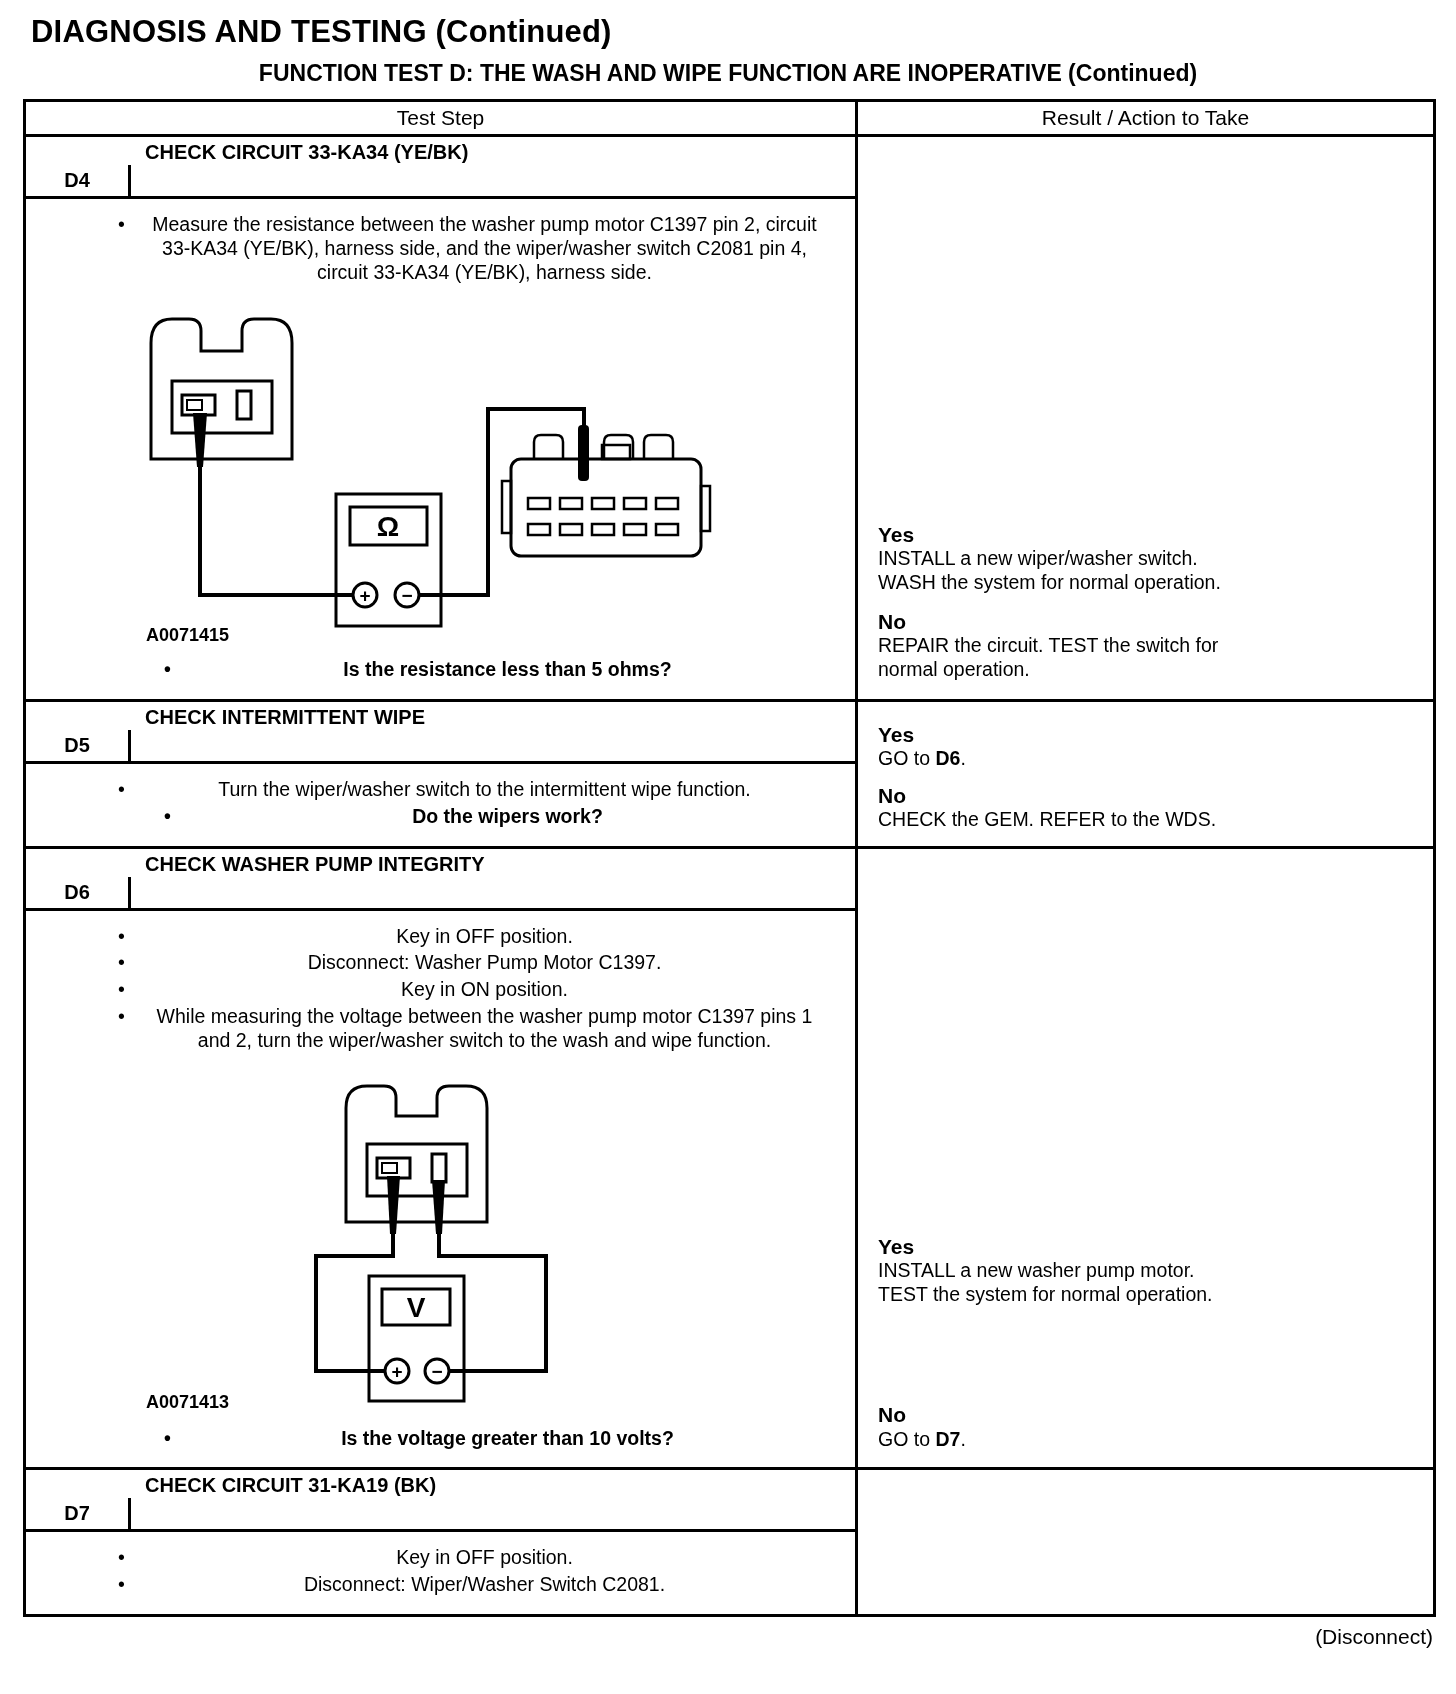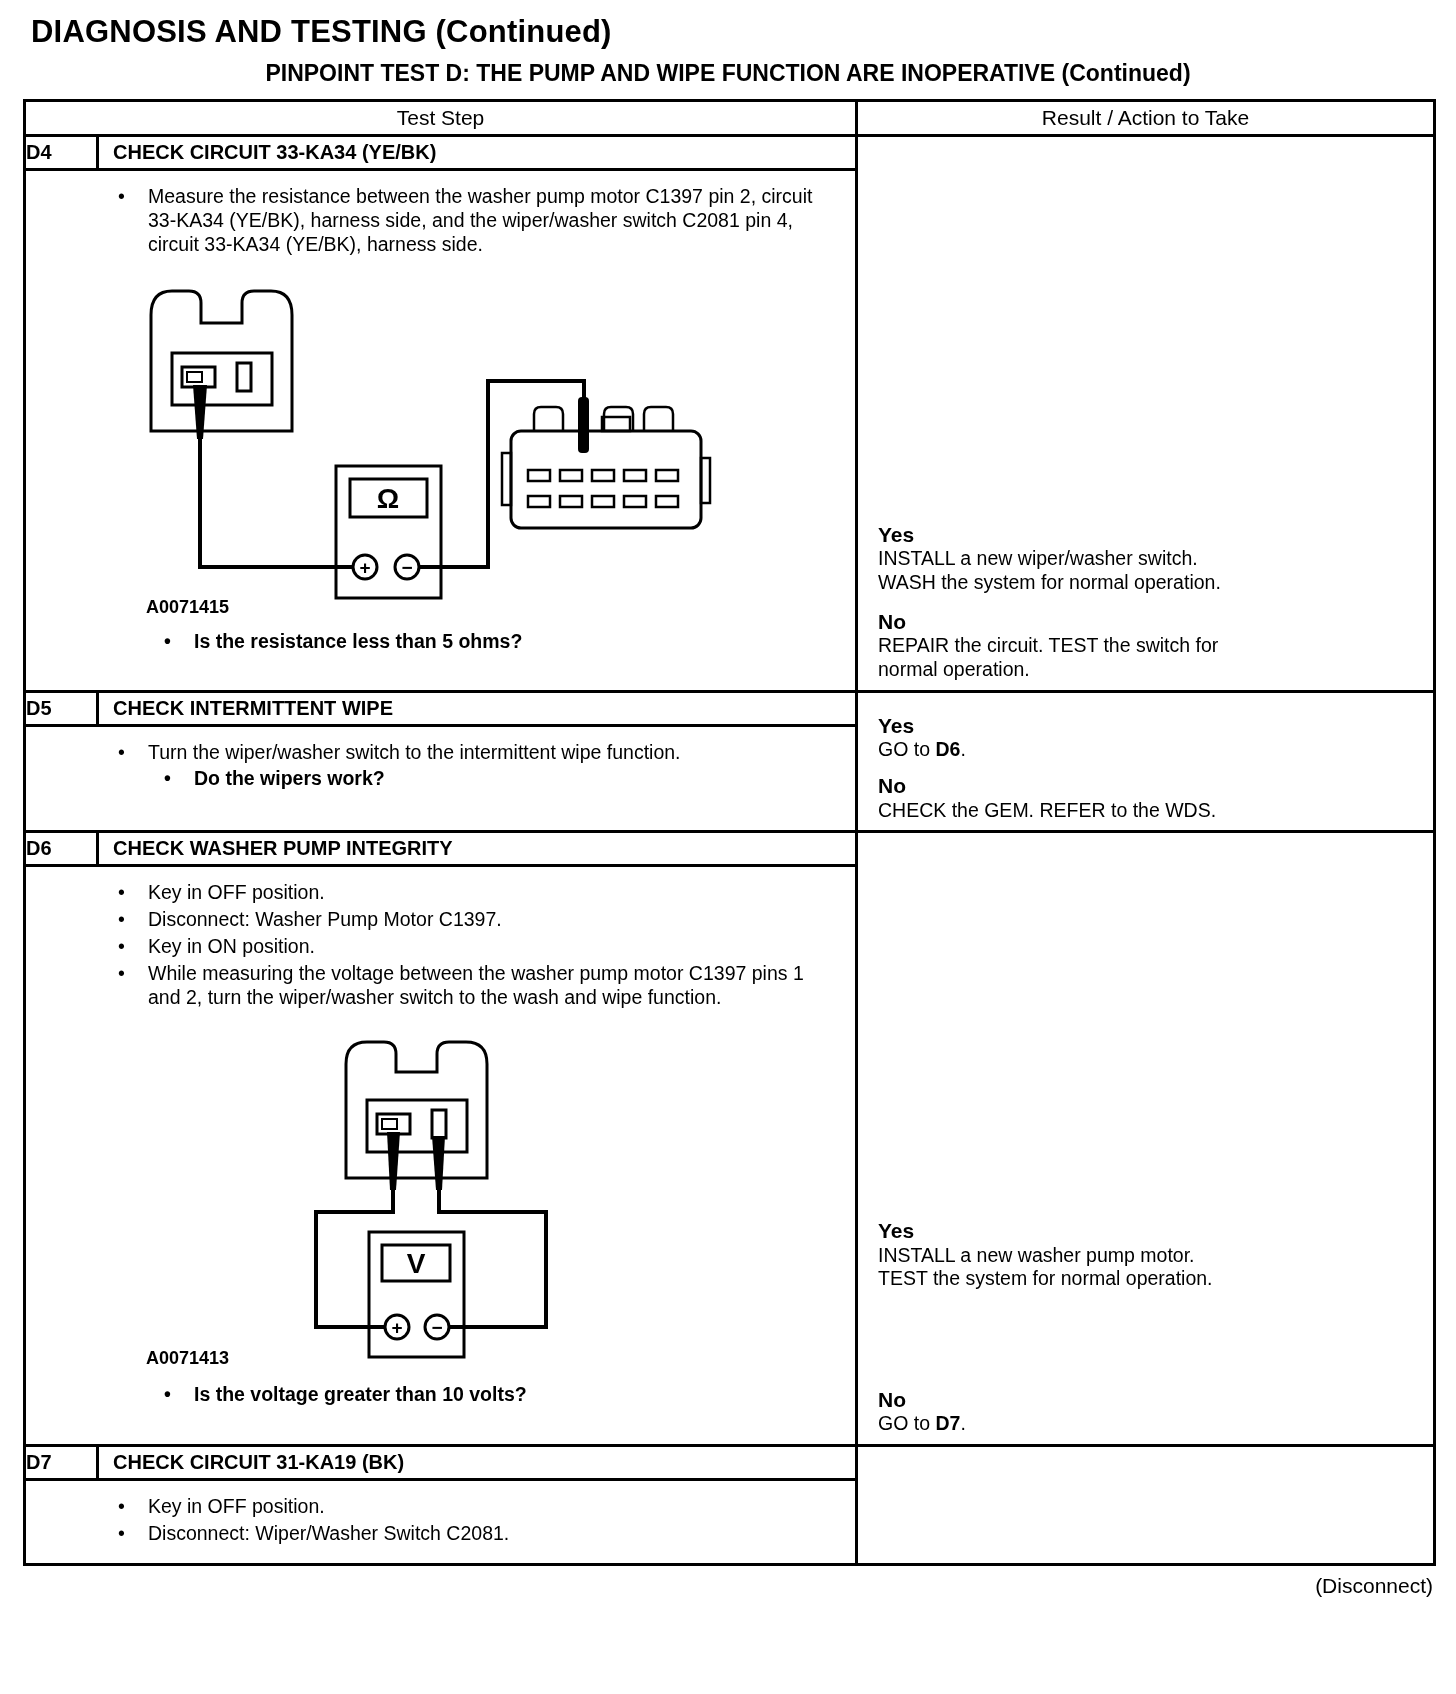--- a/index.html
+++ b/index.html
@@ -50,34 +50,37 @@
     display: flex;
     align-items: stretch;
     border-bottom: 3px solid #000;
     font-weight: bold;
     font-size: 20px;
   }
   .row-id {
     flex: none;
     width: 70px;
     border-right: 3px solid #000;
-    padding: 4px 0;
+    text-align: center;
+    padding: 4px 16px;
+    margin-top: 28px;
   }
   .row-title {
     padding: 4px 10px 4px 14px;
   }
   .row-body {
     padding: 6px 0 8px 0;
   }
   ul.bullets {
     list-style: none;
     margin: 8px 0 6px 0;
     padding: 0;
     font-size: 19.5px;
     line-height: 1.22;
+    text-align: center;
   }
   ul.bullets li {
     position: relative;
     padding: 0 34px 3px 122px;
   }
   ul.bullets li::before {
     content: "\2022";
     position: absolute;
     left: 92px;
     top: 0;
@@ -136,21 +139,21 @@
     font-size: 21px;
     margin-top: 8px;
   }
 </style>
 </head>
 <body>
 
 <div class="page">
 
   <div class="doc-title">DIAGNOSIS AND TESTING (Continued)</div>
-  <div class="doc-subtitle">PINPOINT TEST  D: THE PUMP AND WIPE FUNCTION ARE INOPERATIVE (Continued)</div>
+  <div class="doc-subtitle">FUNCTION TEST  D: THE WASH AND WIPE FUNCTION ARE INOPERATIVE (Continued)</div>
 
   <table class="pinpoint">
     <colgroup>
       <col style="width:832px">
       <col style="width:578px">
     </colgroup>
     <thead>
       <tr>
         <th class="col-head">Test Step</th>
         <th class="col-head">Result / Action to Take</th>

